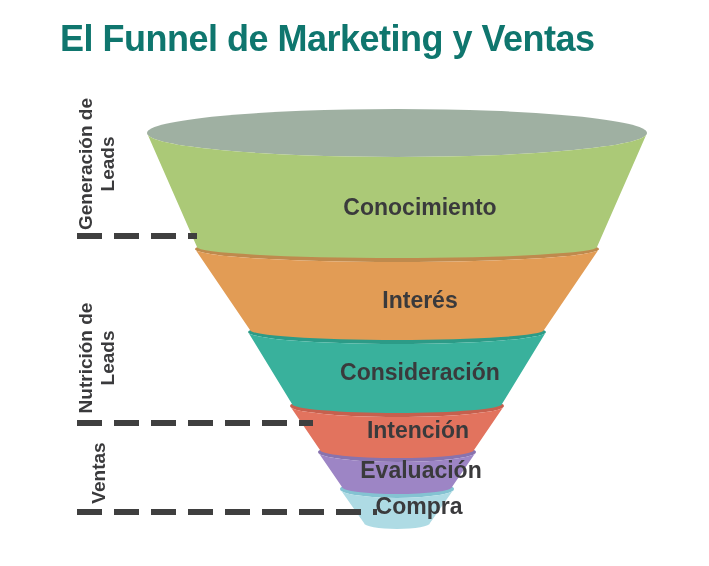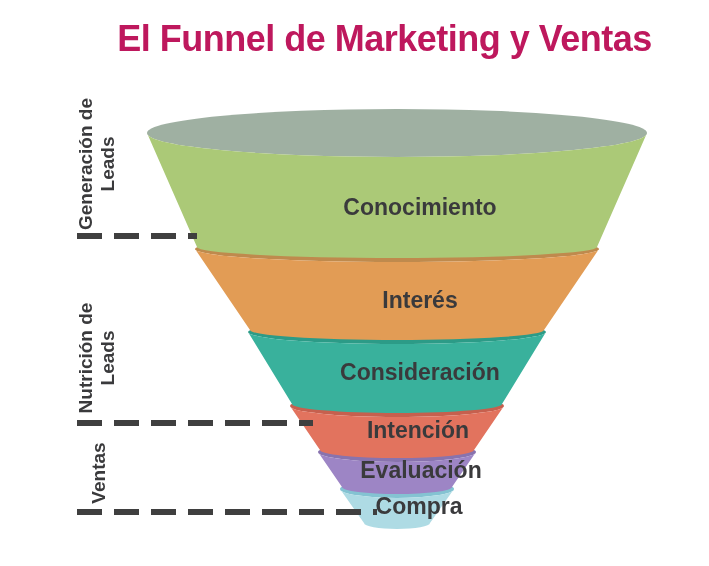--- a/index.html
+++ b/index.html
@@ -9,25 +9,25 @@
     height: 566px;
     background: #ffffff;
     overflow: hidden;
     font-family: "Liberation Sans", sans-serif;
   }
   .title {
     position: absolute;
     top: 18px;
     left: 60px;
     width: 649px;
-    text-align: center;
+    text-align: left;
     font-size: 36px;
     font-weight: bold;
     letter-spacing: -0.5px;
-    color: #be185d;
+    color: #0f766e;
     white-space: nowrap;
   }
   svg.funnel-svg {
     position: absolute;
     top: 0;
     left: 0;
   }
   .stage-label {
     font-family: "Liberation Sans", sans-serif;
     font-size: 23px;

